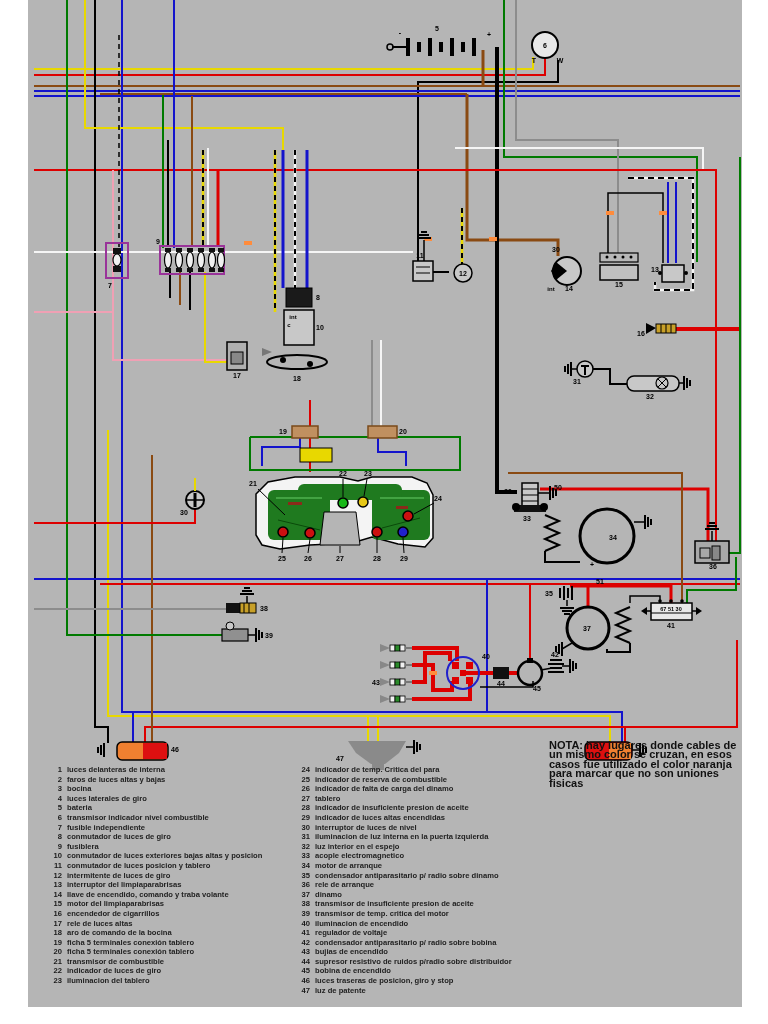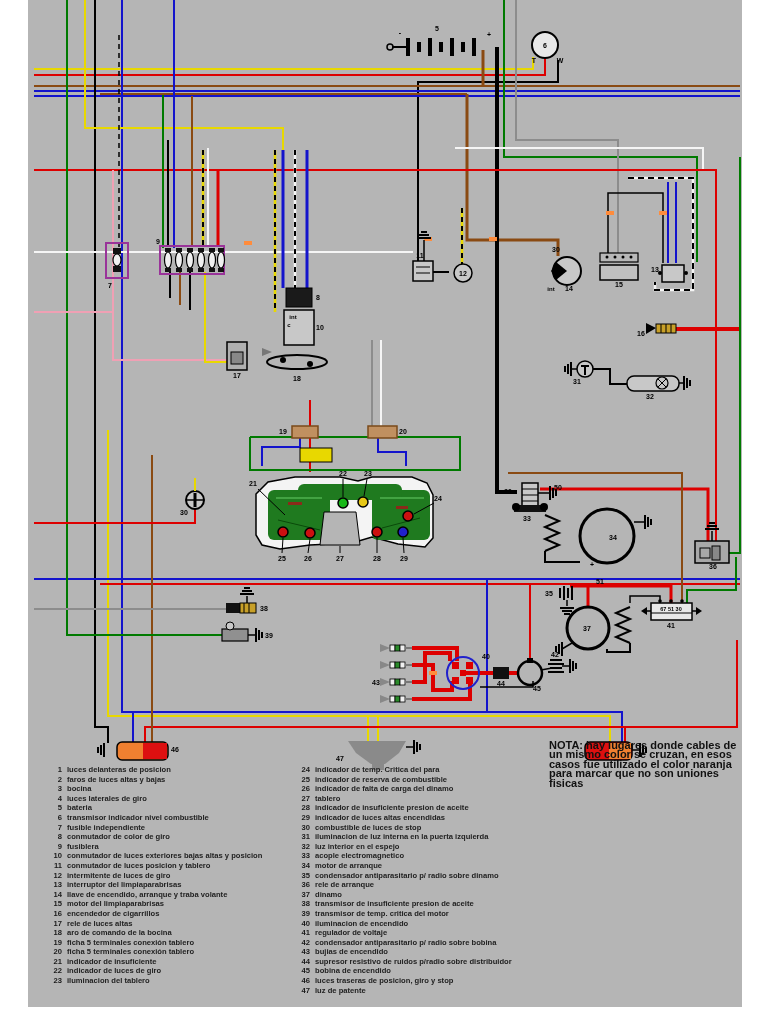--- a/index.html
+++ b/index.html
@@ -396,21 +396,21 @@
     <text x="501" y="686" text-anchor="middle" fill="#000" font-size="7" font-weight="bold" font-family="&quot;Liberation Sans&quot;, sans-serif">44</text>
     <text x="537" y="691" text-anchor="middle" fill="#000" font-size="7" font-weight="bold" font-family="&quot;Liberation Sans&quot;, sans-serif">45</text>
     <text x="376" y="685" text-anchor="middle" fill="#000" font-size="7" font-weight="bold" font-family="&quot;Liberation Sans&quot;, sans-serif">43</text>
     <text x="175" y="752" text-anchor="middle" fill="#000" font-size="7" font-weight="bold" font-family="&quot;Liberation Sans&quot;, sans-serif">46</text>
     <text x="340" y="761" text-anchor="middle" fill="#000" font-size="7" font-weight="bold" font-family="&quot;Liberation Sans&quot;, sans-serif">47</text>
   </svg>
 
 <div id="legend-col1" class="legend-col">
     <div class="lrow">
       <span class="ln">1</span>
-      <span class="lt">luces delanteras de posicion</span>
+      <span class="lt">luces delanteras de interna</span>
     </div>
     <div class="lrow">
       <span class="ln">2</span>
       <span class="lt">faros de luces altas y bajas</span>
     </div>
     <div class="lrow">
       <span class="ln">3</span>
       <span class="lt">bocina</span>
     </div>
     <div class="lrow">
@@ -424,21 +424,21 @@
     <div class="lrow">
       <span class="ln">6</span>
       <span class="lt">transmisor indicador nivel combustible</span>
     </div>
     <div class="lrow">
       <span class="ln">7</span>
       <span class="lt">fusible independiente</span>
     </div>
     <div class="lrow">
       <span class="ln">8</span>
-      <span class="lt">conmutador de color de giro</span>
+      <span class="lt">conmutador de luces de giro</span>
     </div>
     <div class="lrow">
       <span class="ln">9</span>
       <span class="lt">fusiblera</span>
     </div>
     <div class="lrow">
       <span class="ln">10</span>
       <span class="lt">conmutador de luces exteriores bajas altas y posicion</span>
     </div>
     <div class="lrow">
@@ -448,21 +448,21 @@
     <div class="lrow">
       <span class="ln">12</span>
       <span class="lt">intermitente de luces de giro</span>
     </div>
     <div class="lrow">
       <span class="ln">13</span>
       <span class="lt">interruptor del limpiaparabrisas</span>
     </div>
     <div class="lrow">
       <span class="ln">14</span>
-      <span class="lt">llave de encendido, arranque y traba volante</span>
+      <span class="lt">llave de encendido, comando y traba volante</span>
     </div>
     <div class="lrow">
       <span class="ln">15</span>
       <span class="lt">motor del limpiaparabrisas</span>
     </div>
     <div class="lrow">
       <span class="ln">16</span>
       <span class="lt">encendedor de cigarrillos</span>
     </div>
     <div class="lrow">
@@ -476,21 +476,21 @@
     <div class="lrow">
       <span class="ln">19</span>
       <span class="lt">ficha 5 terminales conexión tablero</span>
     </div>
     <div class="lrow">
       <span class="ln">20</span>
       <span class="lt">ficha 5 terminales conexión tablero</span>
     </div>
     <div class="lrow">
       <span class="ln">21</span>
-      <span class="lt">indicador de insuficiente</span>
+      <span class="lt">transmisor de combustible</span>
     </div>
     <div class="lrow">
       <span class="ln">22</span>
       <span class="lt">indicador de luces de giro</span>
     </div>
     <div class="lrow">
       <span class="ln">23</span>
       <span class="lt">iluminacion del tablero</span>
     </div>
   </div>
@@ -514,21 +514,21 @@
     <div class="lrow">
       <span class="ln">28</span>
       <span class="lt">indicador de insuficiente presion de aceite</span>
     </div>
     <div class="lrow">
       <span class="ln">29</span>
       <span class="lt">indicador de luces altas encendidas</span>
     </div>
     <div class="lrow">
       <span class="ln">30</span>
-      <span class="lt">combustible de luces de stop</span>
+      <span class="lt">interruptor de luces de nivel</span>
     </div>
     <div class="lrow">
       <span class="ln">31</span>
       <span class="lt">iluminacion de luz interna en la puerta izquierda</span>
     </div>
     <div class="lrow">
       <span class="ln">32</span>
       <span class="lt">luz interior en el espejo</span>
     </div>
     <div class="lrow">

